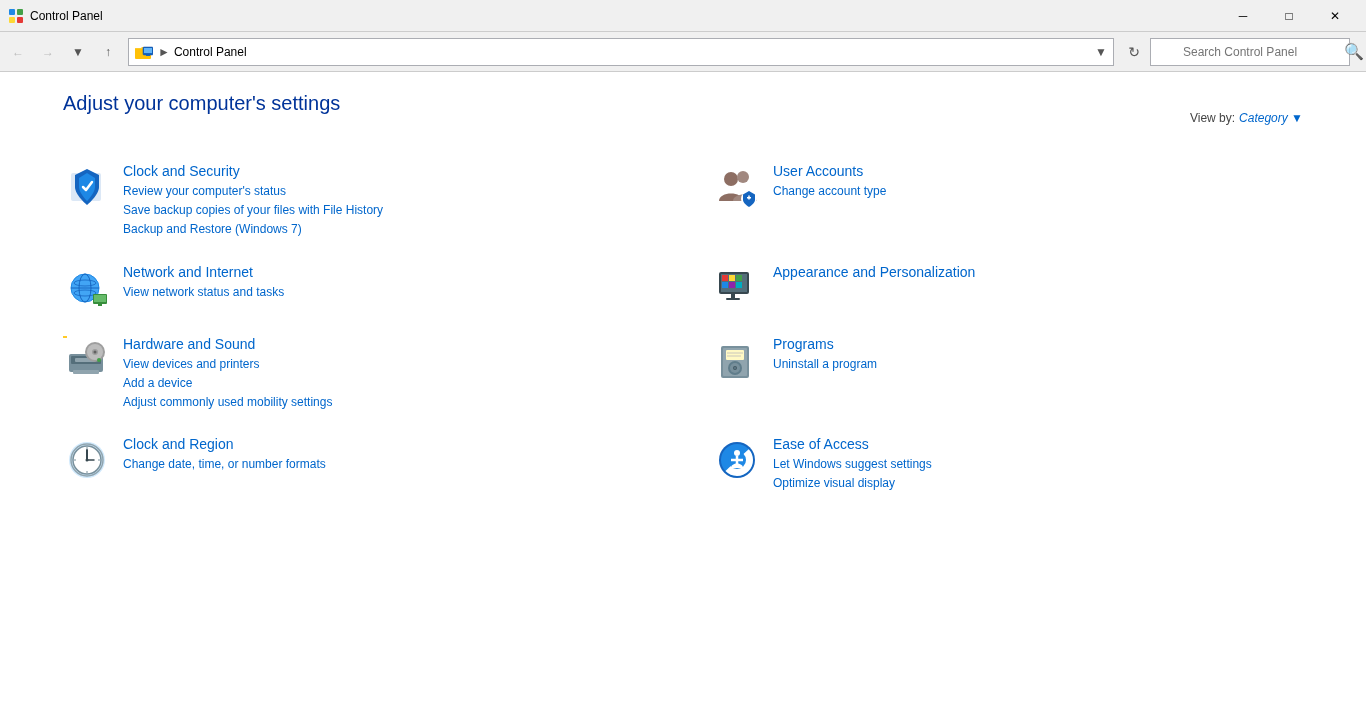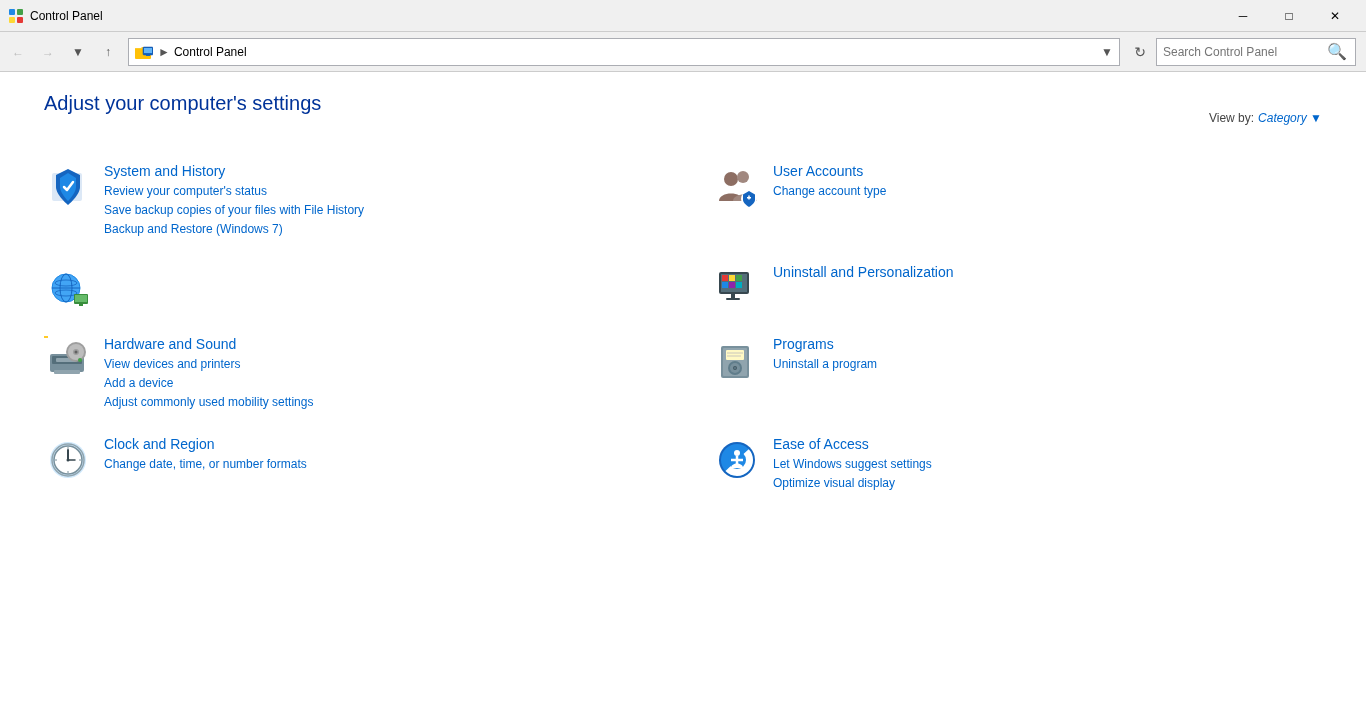--- a/index.html
+++ b/index.html
@@ -64,21 +64,22 @@
       display: flex; align-items: center; justify-content: center;
       font-size: 14px; color: #555;
     }
     .search-bar {
       height: 28px;
       border: 1px solid #abadb3;
       background: #fff;
       display: flex;
       align-items: center;
       width: 200px;
-      margin-right: 6px;
+      margin-right: 12px;
+      padding-left: 26px;
     }
     .search-bar input {
       border: none; outline: none;
       font-size: 12px; color: #999;
       width: 170px;
       padding: 0 6px;
     }
     .search-bar .search-icon { color: #555; padding-right: 4px; }
 
     
@@ -86,21 +87,21 @@
       display: flex;
       height: calc(728px - 32px - 40px - 36px);
       overflow: auto;
     }
 
     
 
     
     .content {
       flex: 1;
-      padding: 20px 44px;
+      padding: 20px 63px;
       background: #fff;
     }
 
     .page-title {
       font-size: 20px;
       color: #003399;
       font-weight: normal;
       margin-bottom: 24px;
     }
 
@@ -242,21 +243,21 @@
       <div class="category-item">
         <div class="category-icon">
           <svg width="48" height="48" viewBox="0 0 48 48">
             <rect x="8" y="10" width="30" height="28" rx="2" fill="#1565c0" opacity="0.15"></rect>
             <path d="M24 6 L36 12 L36 24 C36 32 24 42 24 42 C24 42 12 32 12 24 L12 12 Z" fill="#1565c0"></path>
             <path d="M24 10 L32 15 L32 24 C32 30 24 38 24 38 C24 38 16 30 16 24 L16 15 Z" fill="#1e88e5"></path>
             <path d="M20 24 L23 27 L29 19" stroke="white" stroke-width="2.5" fill="none" stroke-linecap="round" stroke-linejoin="round"></path>
           </svg>
         </div>
         <div class="category-text">
-          <a class="category-title">System and History</a>
+          <a class="category-title">Clock and Security</a>
           <a class="category-link">Review your computer's status</a>
           <a class="category-link">Save backup copies of your files with File History</a>
           <a class="category-link">Backup and Restore (Windows 7)</a>
         </div>
       </div>
 
       <div class="category-item">
         <div class="category-icon">
           <svg width="48" height="48" viewBox="0 0 48 48">
 
@@ -284,20 +285,24 @@
             <circle cx="22" cy="24" r="14" fill="#42a5f5" stroke="#1e88e5" stroke-width="1"></circle>
             <ellipse cx="22" cy="24" rx="6" ry="14" fill="none" stroke="#1565c0" stroke-width="1"></ellipse>
             <line x1="8" y1="24" x2="36" y2="24" stroke="#1565c0" stroke-width="1"></line>
             <ellipse cx="22" cy="19" rx="11" ry="3" fill="none" stroke="#1565c0" stroke-width="0.8"></ellipse>
             <ellipse cx="22" cy="29" rx="11" ry="3" fill="none" stroke="#1565c0" stroke-width="0.8"></ellipse>
 
             <rect x="30" y="30" width="14" height="10" rx="1" fill="#388e3c"></rect>
             <rect x="31" y="31" width="12" height="7" fill="#66bb6a"></rect>
             <rect x="35" y="40" width="4" height="2" fill="#388e3c"></rect>
           </svg>
+        </div>
+        <div class="category-text">
+          <a class="category-title">Network and Internet</a>
+          <a class="category-link">View network status and tasks</a>
         </div>
       </div>
 
       <div class="category-item">
         <div class="category-icon">
           <svg width="48" height="48" viewBox="0 0 48 48">
 
             <rect x="6" y="8" width="30" height="22" rx="2" fill="#37474f"></rect>
             <rect x="8" y="10" width="26" height="18" fill="#546e7a"></rect>
 
@@ -306,21 +311,21 @@
             <rect x="23" y="11" width="6" height="6" fill="#43a047"></rect>
             <rect x="9" y="18" width="6" height="6" fill="#1e88e5"></rect>
             <rect x="16" y="18" width="6" height="6" fill="#8e24aa"></rect>
             <rect x="23" y="18" width="6" height="6" fill="#00acc1"></rect>
 
             <rect x="18" y="30" width="4" height="4" fill="#37474f"></rect>
             <rect x="13" y="34" width="14" height="2" rx="1" fill="#37474f"></rect>
           </svg>
         </div>
         <div class="category-text">
-          <a class="category-title">Uninstall and Personalization</a>
+          <a class="category-title">Appearance and Personalization</a>
         </div>
       </div>
 
       <div class="category-item">
         <div class="category-icon">
           <svg width="48" height="48" viewBox="0 0 48 48">
 
             <rect x="6" y="18" width="34" height="18" rx="2" fill="#78909c"></rect>
             <rect x="8" y="20" width="30" height="8" rx="1" fill="#546e7a"></rect>
             <rect x="12" y="22" width="20" height="4" rx="1" fill="#90a4ae"></rect>

